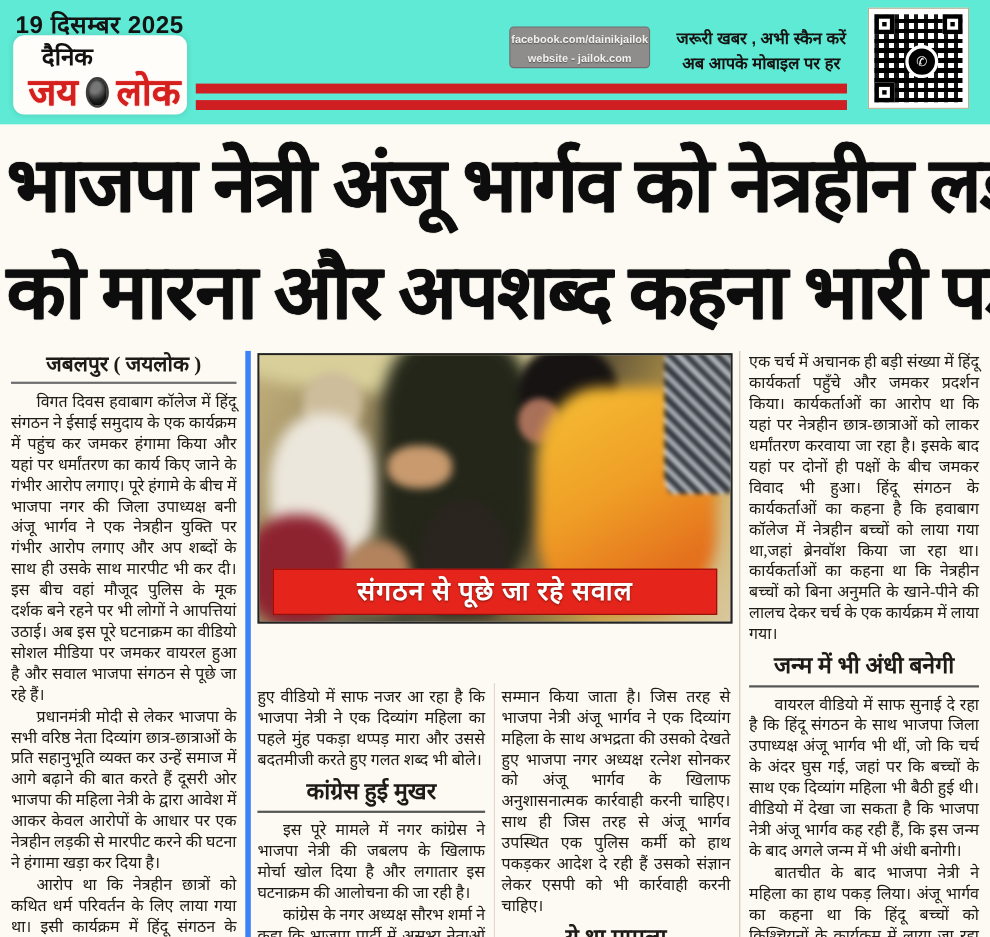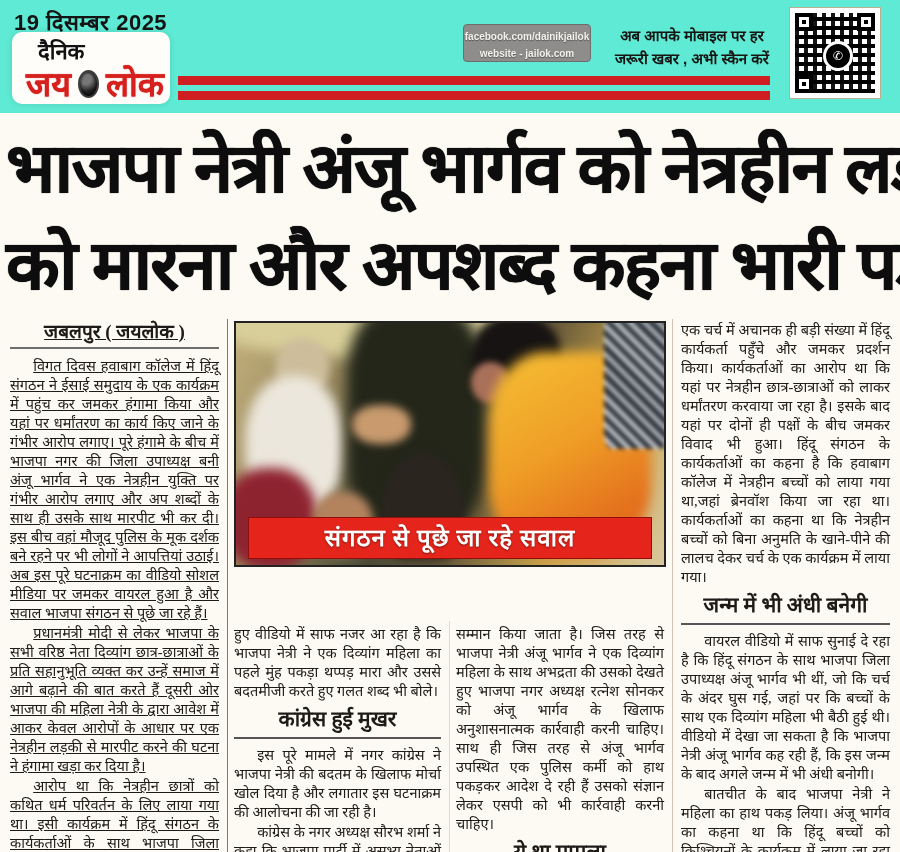--- a/index.html
+++ b/index.html
@@ -47,21 +47,21 @@
   
   .headline{padding:8px 6px 6px;background:#fdfaf3;}
   .hl{font-size:69px;line-height:97px;font-weight:900;color:#0d0d0d;letter-spacing:-1px;
     white-space:nowrap;font-family:"Liberation Serif","DejaVu Serif",serif;
     text-shadow:0 0 1px #0d0d0d, 1px 0 0 #0d0d0d;}
   
   .article{position:absolute;left:0;top:315px;width:900px;height:537px;
     display:grid;grid-template-columns:222px 222px 222px 222px;grid-template-rows:302px 1fr;
     padding:4px 6px 0;box-sizing:border-box;column-gap:0;}
   .acol{font-size:14.5px;line-height:19px;text-align:justify;overflow:hidden;box-sizing:border-box;}
-  .col1{grid-area:1/1/3/2;border-right:1px solid #3b82f6;padding:2px 8px 0 4px;text-decoration:underline;}
+  .col1{grid-area:1/1/3/2;border-right:5px solid #3b82f6;padding:2px 8px 0 4px;}
   .photo-wrap{grid-area:1/2/2/4;padding:2px 6px 4px;box-sizing:border-box;}
   .col2t{grid-area:2/2/3/3;border-right:1px solid #e3d4cd;padding:4px 8px 0 6px;}
   .col3t{grid-area:2/3/3/4;padding:4px 8px 0 6px;}
   .col4{grid-area:1/4/3/5;border-left:1px solid #cfc3b4;padding:2px 4px 0 8px;}
   .acol p{margin:0 0 1px;text-indent:1.6em;}
   .acol p.cont{text-indent:0;}
   .dateline{text-align:center;font-weight:bold;font-size:19px;padding:1px 0 6px;
     border-bottom:2px solid #6d6d6d;margin-bottom:8px;text-indent:0;}
   .subhead{text-align:center;font-weight:bold;font-size:21px;line-height:26px;
     padding:3px 0 5px;border-bottom:2px solid #555;margin:2px 0 7px;text-indent:0;}
@@ -107,22 +107,22 @@
     <div class="bar"></div>
     <div class="bar"></div>
   </div>
 
   <div class="social-box">
     <div>facebook.com/dainikjailok</div>
     <div>website - jailok.com</div>
   </div>
 
   <div class="scan-note">
+    <div>जरूरी खबर , अभी स्कैन करें</div>
     <div>अब आपके मोबाइल पर हर</div>
-    <div>जरूरी खबर , अभी स्कैन करें</div>
   </div>
 
   <div class="qr">
     <div class="qr-inner">
       <div class="finder f-tl"></div>
       <div class="finder f-tr"></div>
       <div class="finder f-bl"></div>
       <div class="qr-center">✆</div>
     </div>
   </div>
@@ -156,21 +156,21 @@
       <div class="blob b-child"></div>
       <div class="blob b-red"></div>
       <div class="blob b-skin-low"></div>
       <div class="caption">संगठन से पूछे जा रहे सवाल</div>
     </div>
   </div>
 
   <div class="acol col2t">
     <p class="cont">हुए वीडियो में साफ नजर आ रहा है कि भाजपा नेत्री ने एक दिव्यांग महिला का पहले मुंह पकड़ा थप्पड़ मारा और उससे बदतमीजी करते हुए गलत शब्द भी बोले।</p>
     <div class="subhead">कांग्रेस हुई मुखर</div>
-    <p>इस पूरे मामले में नगर कांग्रेस ने भाजपा नेत्री की बदतम के खिलाफ मोर्चा खोल दिया है और लगातार इस घटनाक्रम की आलोचना की जा रही है।</p>
+    <p>इस पूरे मामले में नगर कांग्रेस ने भाजपा नेत्री की जबलप के खिलाफ मोर्चा खोल दिया है और लगातार इस घटनाक्रम की आलोचना की जा रही है।</p>
     <p>कांग्रेस के नगर अध्यक्ष सौरभ शर्मा ने कहा कि भाजपा पार्टी में असभ्य नेताओं का</p>
   </div>
 
   <div class="acol col3t">
     <p class="cont">सम्मान किया जाता है। जिस तरह से भाजपा नेत्री अंजू भार्गव ने एक दिव्यांग महिला के साथ अभद्रता की उसको देखते हुए भाजपा नगर अध्यक्ष रत्नेश सोनकर को अंजू भार्गव के खिलाफ अनुशासनात्मक कार्रवाही करनी चाहिए। साथ ही जिस तरह से अंजू भार्गव उपस्थित एक पुलिस कर्मी को हाथ पकड़कर आदेश दे रही हैं उसको संज्ञान लेकर एसपी को भी कार्रवाही करनी चाहिए।</p>
     <div class="subhead">ये था मामला</div>
 
   </div>
 
   <div class="acol col4">

